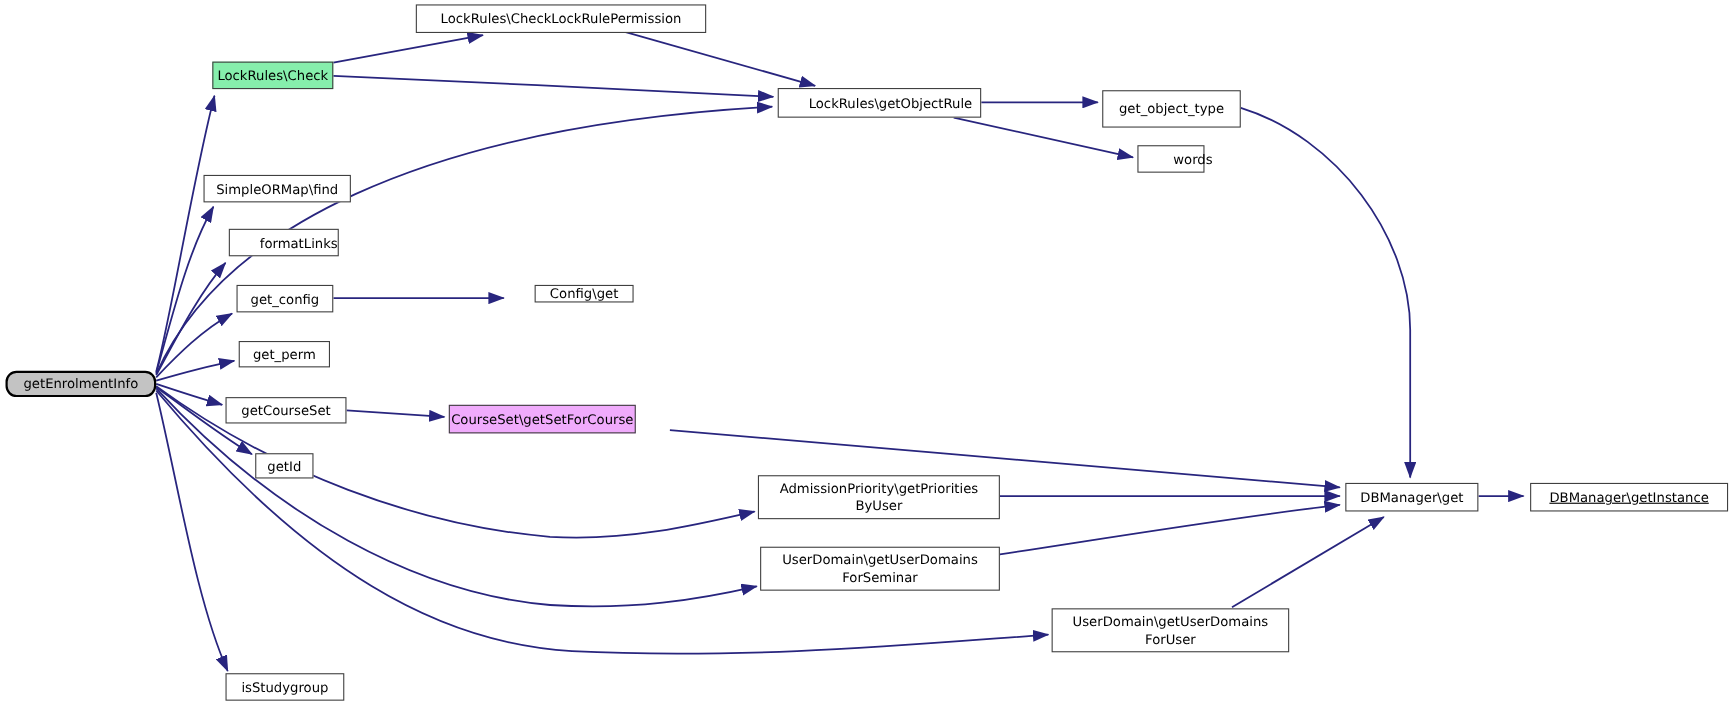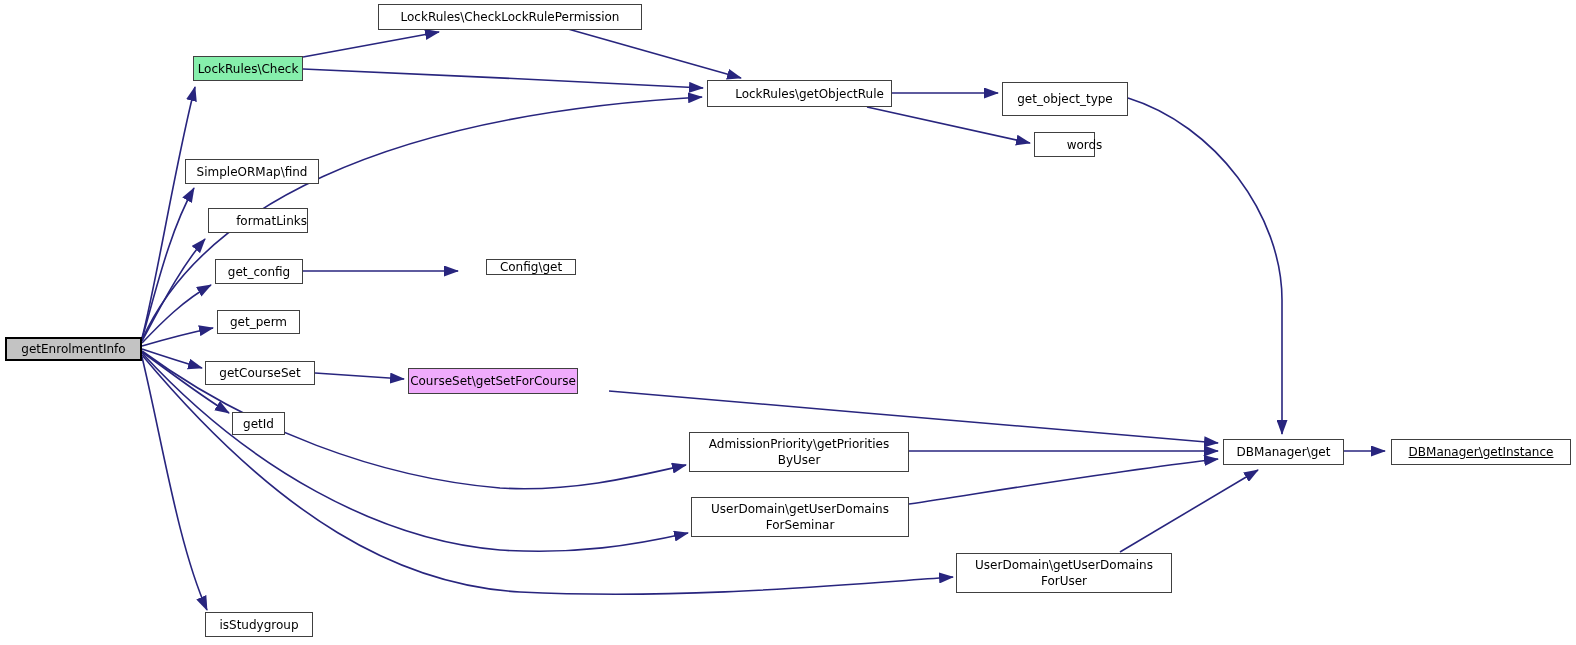--- a/index.html
+++ b/index.html
@@ -46,21 +46,21 @@
         <path class="edge" d="M303,271 L458,271" stroke="#28257e" marker-end="url(#arrow)"></path>
         <path class="edge" d="M315,373 L404,379" stroke="#28257e" marker-end="url(#arrow)"></path>
         <path class="edge" d="M609,391 C800,407 1060,430 1218,443" stroke="#28257e" marker-end="url(#arrow)"></path>
         <path class="edge" d="M909,451 L1218,451" stroke="#28257e" marker-end="url(#arrow)"></path>
         <path class="edge" d="M909,504 C1020,487 1130,469 1218,459" stroke="#28257e" marker-end="url(#arrow)"></path>
         <path class="edge" d="M1120,552 L1258,470" stroke="#28257e" marker-end="url(#arrow)"></path>
         <path class="edge" d="M1344,451 L1385,451" stroke="#28257e" marker-end="url(#arrow)"></path>
       </g>
   </svg>
   <div id="nodes">
-      <div class="node main" style="left: 5px; top: 337px; width: 137px; height: 24px; border-color: rgb(0, 0, 0); background: rgb(195, 195, 195); color: rgb(0, 0, 0);">
+      <div class="node main" style="left: 5px; top: 337px; width: 137px; height: 24px; border-color: rgb(0, 0, 0); background: rgb(195, 195, 195); color: rgb(0, 0, 0); border-radius: 10px;">
         <span>getEnrolmentInfo</span>
       </div>
       <div class="node" style="left: 193px; top: 56px; width: 110px; height: 25px; border-color: rgb(64, 64, 64); background: #86efac; color: rgb(0, 0, 0);">
         <span>LockRules\Check</span>
       </div>
       <div class="node" style="left: 378px; top: 4px; width: 264px; height: 26px; border-color: rgb(64, 64, 64); background: rgb(255, 255, 255); color: rgb(0, 0, 0);">
         <span>LockRules\CheckLockRulePermission</span>
       </div>
       <div class="node" style="left: 707px; top: 80px; width: 185px; height: 27px; border-color: rgb(64, 64, 64); background: rgb(255, 255, 255); color: rgb(0, 0, 0); padding-left: 20px;">
         <span>LockRules\getObjectRule</span>

